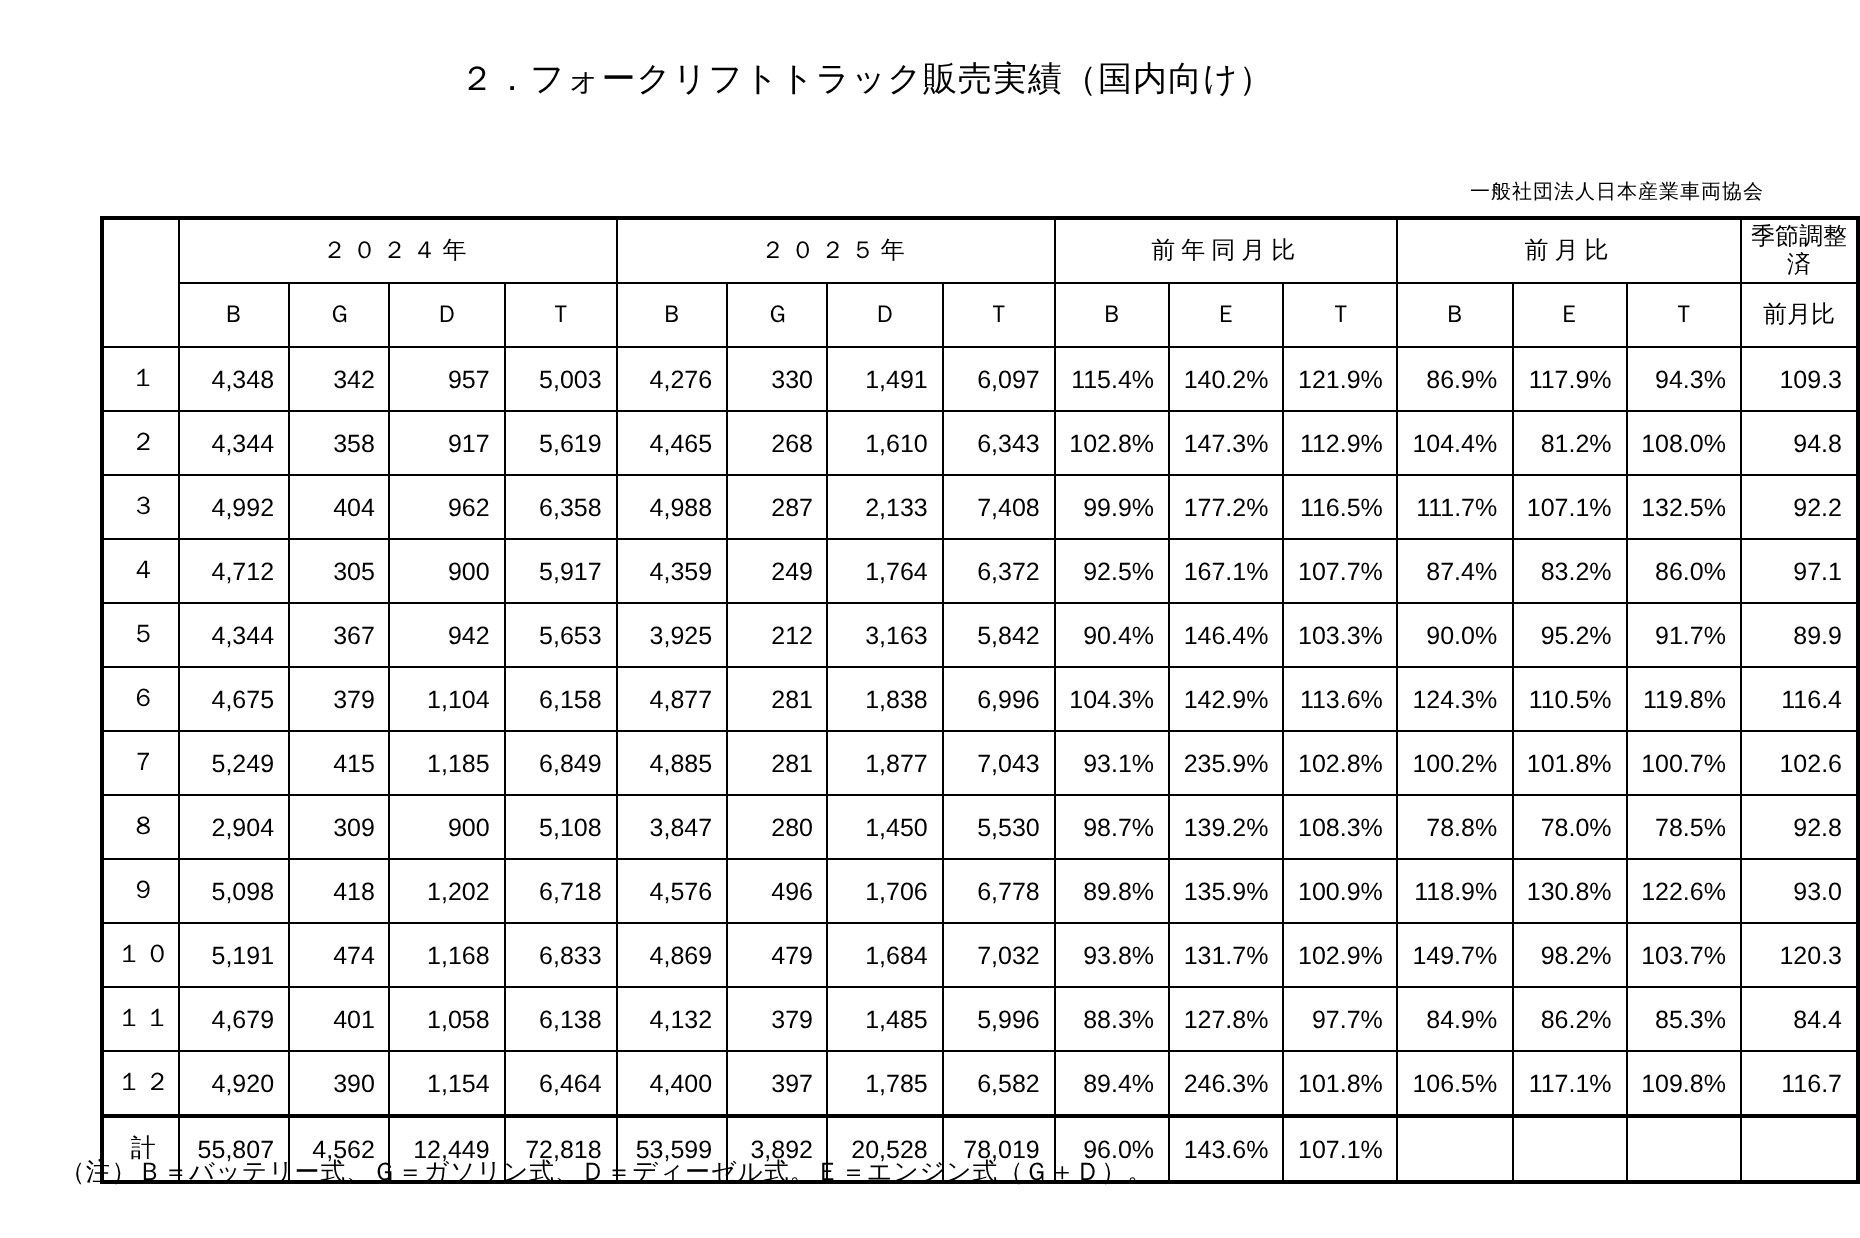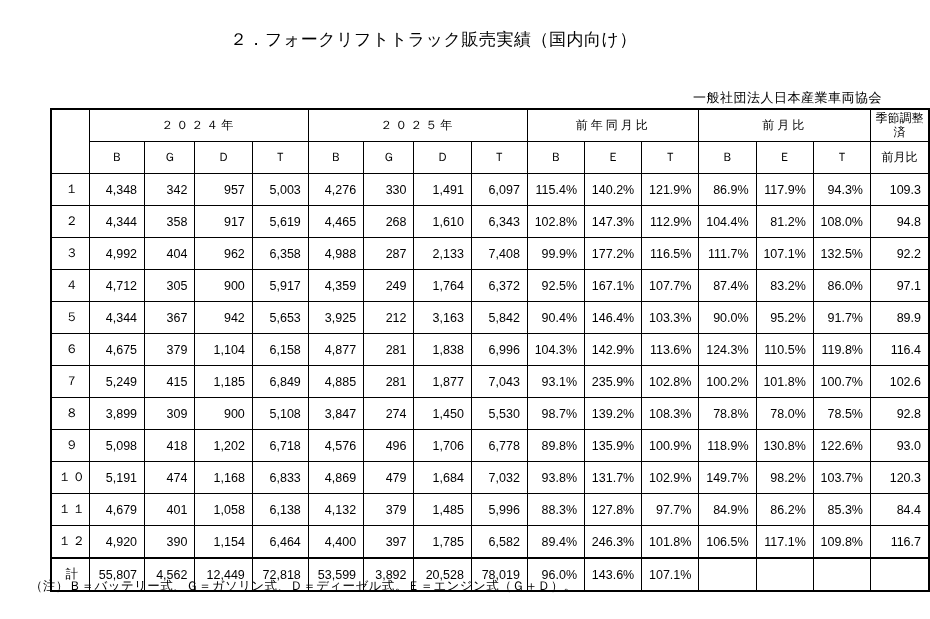--- a/index.html
+++ b/index.html
@@ -21,21 +21,21 @@
     top: 28px;
     font-size: 17px;
     letter-spacing: 0.5px;
     white-space: nowrap;
     margin-left: 12px;
   }
   .org-name {
     position: absolute;
     right: 48px;
     top: 89px;
-    font-size: 13px;
+    font-size: 10px;
     letter-spacing: 0.5px;
     white-space: nowrap;
   }
   .table-wrap {
     position: absolute;
     left: 30px;
     top: 108px;
     padding-left: 20px;
   }
   table.data {
@@ -270,26 +270,26 @@
           <td class="num">93.1%</td>
           <td class="num">235.9%</td>
           <td class="num">102.8%</td>
           <td class="num">100.2%</td>
           <td class="num">101.8%</td>
           <td class="num">100.7%</td>
           <td class="num thick-right">102.6</td>
         </tr>
         <tr>
           <td class="rowlab thick-left">８</td>
-          <td class="num">3,899</td>
+          <td class="num">2,904</td>
           <td class="num">309</td>
           <td class="num">900</td>
           <td class="num">5,108</td>
           <td class="num">3,847</td>
-          <td class="num">274</td>
+          <td class="num">280</td>
           <td class="num">1,450</td>
           <td class="num">5,530</td>
           <td class="num">98.7%</td>
           <td class="num">139.2%</td>
           <td class="num">108.3%</td>
           <td class="num">78.8%</td>
           <td class="num">78.0%</td>
           <td class="num">78.5%</td>
           <td class="num thick-right">92.8</td>
         </tr>

